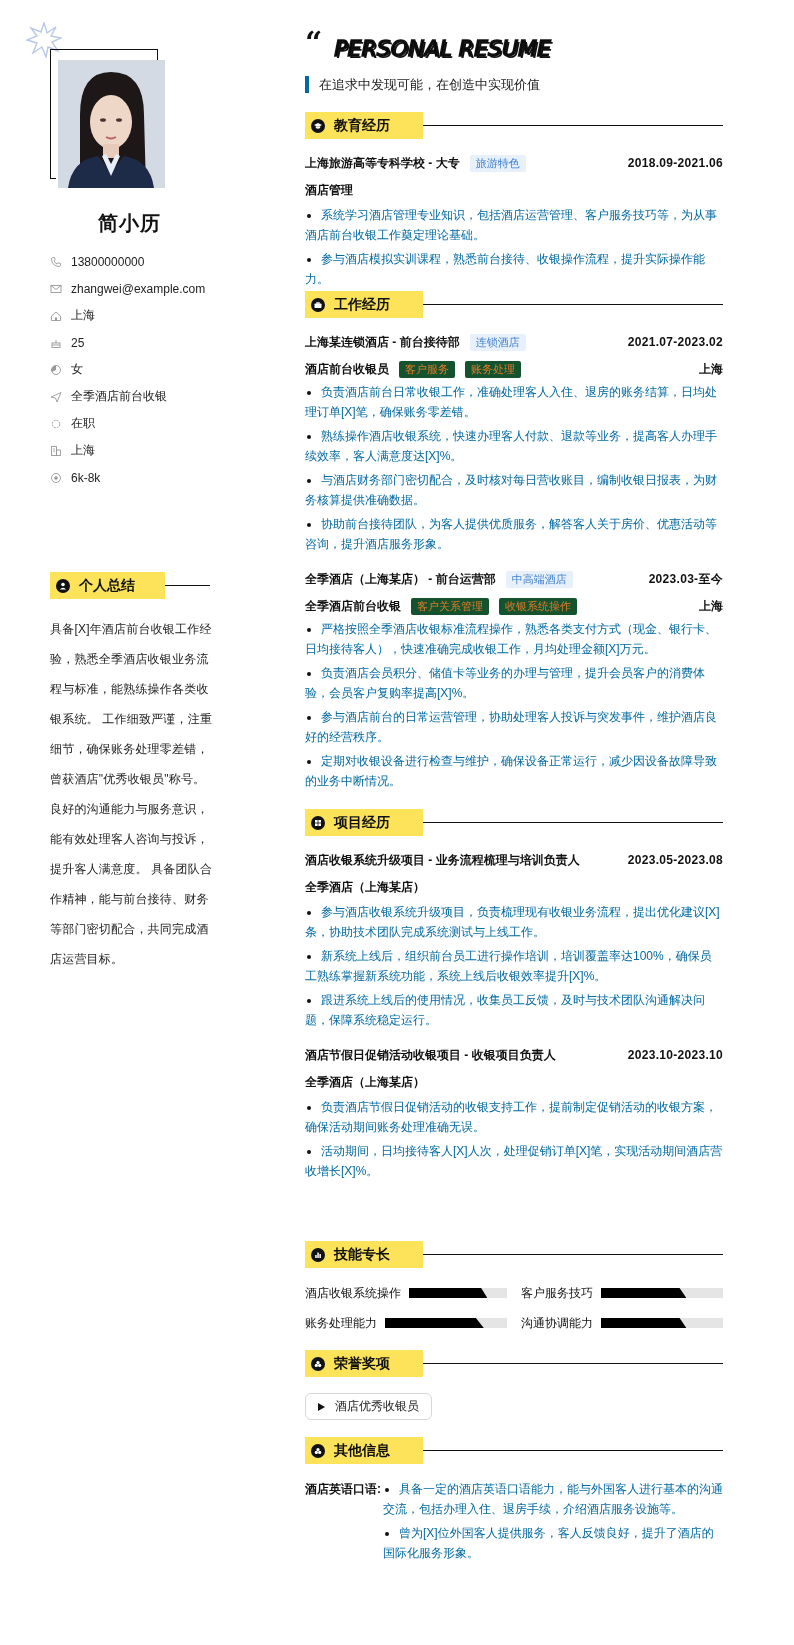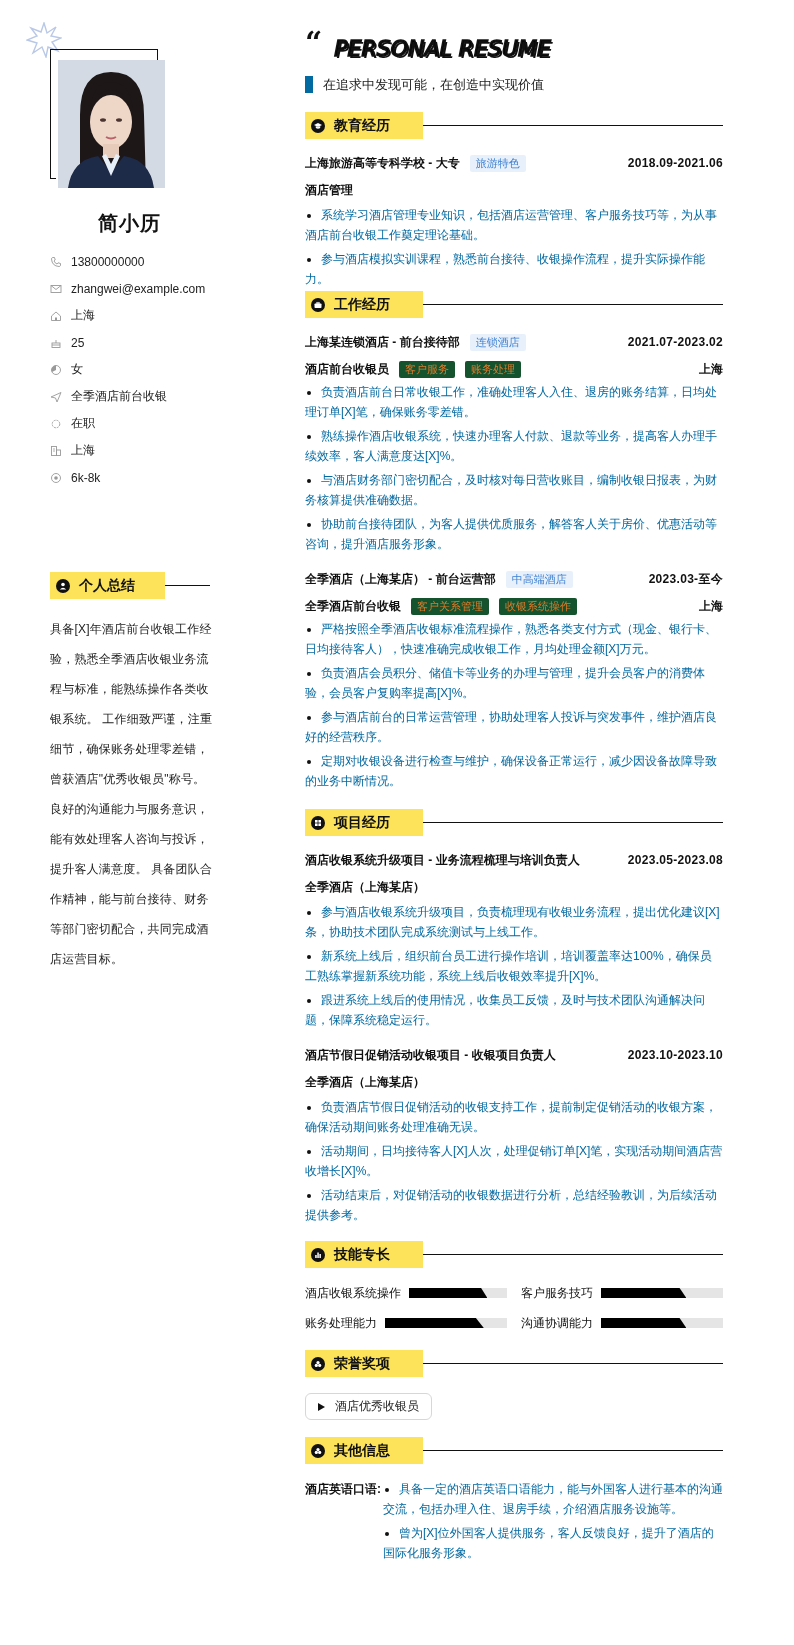--- a/index.html
+++ b/index.html
@@ -72,21 +72,21 @@
     font-family: "DejaVu Sans", sans-serif; font-weight: 400; font-size: 22px;
     letter-spacing: 0px; color: #000000;
     -webkit-text-stroke: 1.6px #111;
     text-shadow: 2px 2px 0 #111;
     text-transform: uppercase; font-style: italic;
     margin-top: 6px;
     text-align: right;
   }
   .slogan {
     position: absolute; left: 305px; top: 76px;
-    border-left: 8px solid #0369a1; padding-left: 10px;
+    border-left: 4px solid #0369a1; padding-left: 10px;
     font-size: 13px; color: #222; height: 17px; line-height: 17px;
   }
 
   .section { position: absolute; left: 305px; width: 418px; }
 
   .entry-head { display: flex; align-items: center; justify-content: space-between; height: 18px; font-size: 12px; font-weight: 700; color: #111; }
   .entry-head .lhs { display: flex; align-items: center; }
   .entry-head .date { font-weight: 700; font-size: 12px; letter-spacing: 0.3px; }
   .badge { font-size: 11px; font-weight: 400; padding: 1px 6px; border-radius: 2px; margin-left: 10px; }
   .badge-blue { background: #e8f1fb; color: #3c7fd0; }
@@ -381,21 +381,20 @@
     <div class="entry-head">
       <span>酒店节假日促销活动收银项目 - 收银项目负责人</span>
       <span class="date">2023.10-2023.10</span>
     </div>
     <div class="sub-row" style="margin-top:9px;">
       <span>全季酒店（上海某店）</span>
     </div>
     <ul class="bullets" style="margin-top:6px;">
       <li>负责酒店节假日促销活动的收银支持工作，提前制定促销活动的收银方案，确保活动期间账务处理准确无误。</li>
       <li>活动期间，日均接待客人[X]人次，处理促销订单[X]笔，实现活动期间酒店营收增长[X]%。</li>
-      <li>活动结束后，对促销活动的收银数据进行分析，总结经验教训，为后续活动提供参考。</li>
     </ul>
   </div>
 </div>
 
 <div class="section" style="top:1241px;">
   <div class="sec-head">
     <div class="sec-tag">
       <span class="sec-icon">
           <svg viewBox="0 0 10 10">
             <rect x="2.2" y="5" width="1.5" height="3" fill="#fff"></rect>

